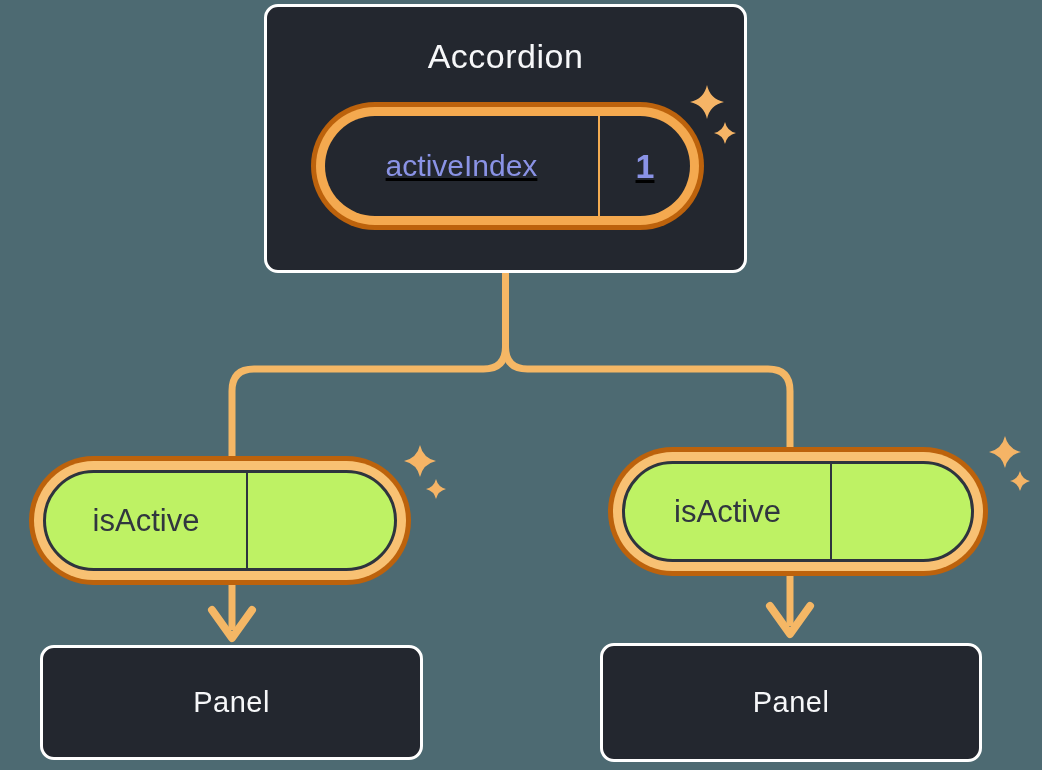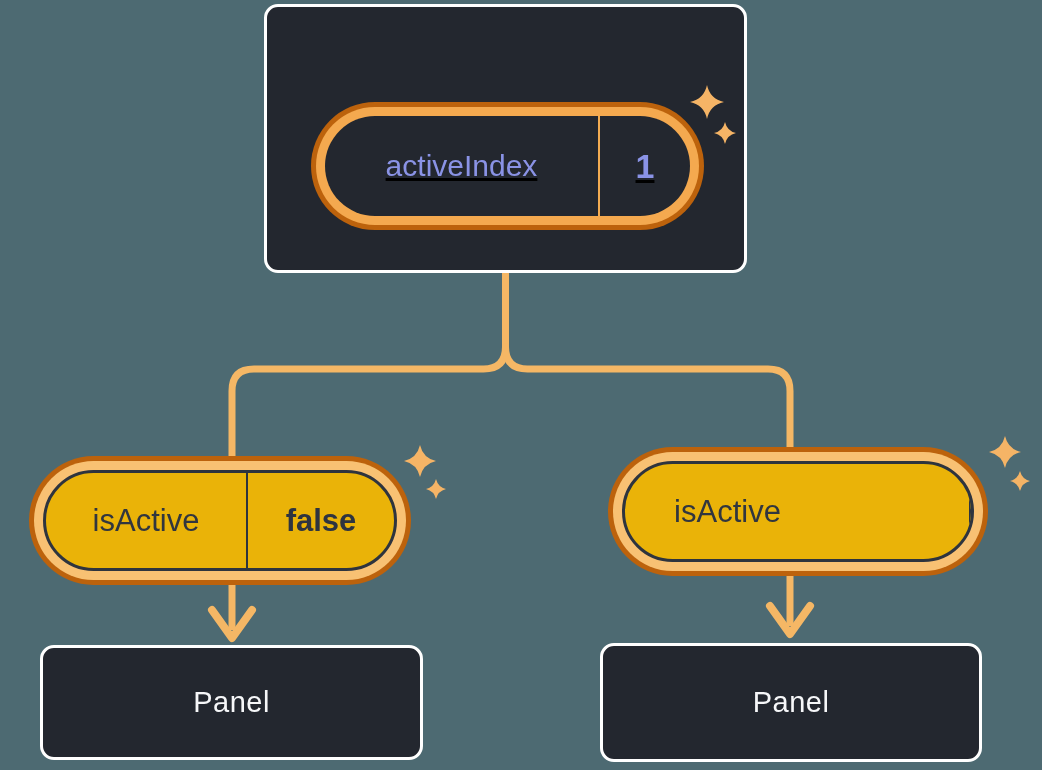--- a/index.html
+++ b/index.html
@@ -31,25 +31,24 @@
     font-size:30px;color:#8A93E6;
   }
   #state-pill .pill-sep{flex:0 0 2px;background:#F3AC52;}
   #state-pill .pill-value{
     flex:1;display:flex;align-items:center;justify-content:center;
     font-size:34px;font-weight:700;color:#8A93E6;
   }
   
   .prop-pill{
     position:absolute;box-sizing:border-box;border-radius:999px;
-    background:#eab308;border:3px solid #2E343E;
+    background:#bef264;border:3px solid #2E343E;
     box-shadow:0 0 0 9px #F8C173, 0 0 0 14px #BC620C;
     display:flex;align-items:stretch;overflow:hidden;
     z-index:2;
-    justify-content:space-between;
   }
   #prop-pill-left{left:43px;top:470px;width:354px;height:101px;}
   #prop-pill-right{left:622px;top:461px;width:352px;height:101px;}
   .prop-pill .pill-label{
     display:flex;align-items:center;justify-content:center;
     font-size:31px;color:#31363F;
   }
   #prop-pill-left .pill-label{flex:0 0 200px;}
   #prop-pill-right .pill-label{flex:0 0 205px;}
   .prop-pill .pill-sep{flex:0 0 2px;background:#2E343E;}
@@ -82,31 +81,31 @@
         <path stroke-width="8" stroke-linecap="round" stroke-linejoin="round" d="M212,610 L232,638 L252,610"></path>
       </g>
       <g>
         <path stroke-width="7" d="M790,572 V626"></path>
         <path stroke-width="8" stroke-linecap="round" stroke-linejoin="round" d="M770,606 L790,634 L810,606"></path>
       </g>
     </g>
   </svg>
 
   <div class="node-card" id="accordion-card">
+    <div class="node-title">Accordion</div>
     <div id="state-pill">
       <div class="pill-label">activeIndex</div>
       <div class="pill-sep"></div>
       <div class="pill-value">1</div>
     </div>
   </div>
 
   <div class="prop-pill" id="prop-pill-left">
     <div class="pill-label">isActive</div>
     <div class="pill-sep"></div>
-    <div class="pill-value">false</div>
   </div>
 
   <div class="prop-pill" id="prop-pill-right">
     <div class="pill-label">isActive</div>
     <div class="pill-sep"></div>
   </div>
 
   <div class="node-card panel-card" id="panel-left">
     <div class="panel-title">Panel</div>
   </div>

